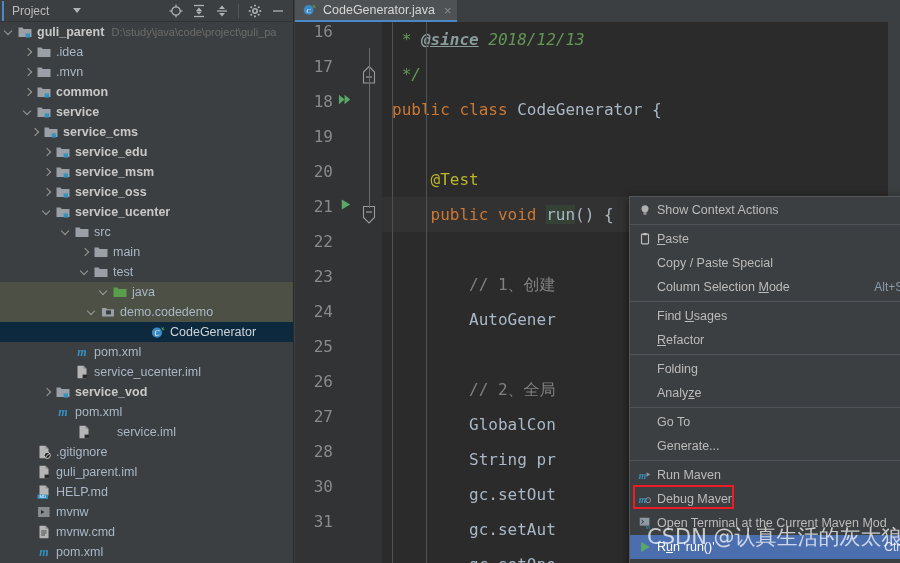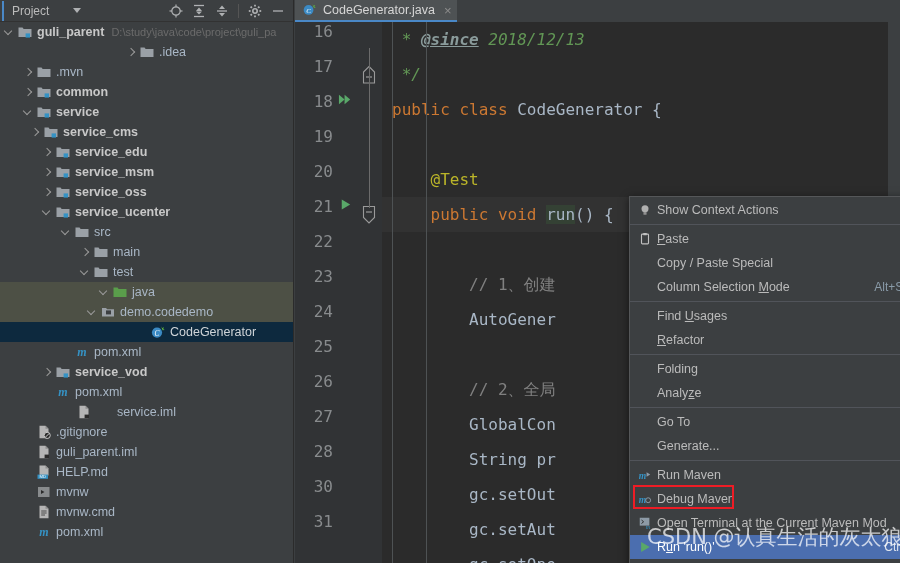--- a/index.html
+++ b/index.html
@@ -235,21 +235,21 @@
           <span class="arrow d"></span>
           <span class="fi">
             <svg width="16" height="16" viewBox="0 0 16 16">
               <path d="M1.5 3.5h4l1.2 1.4h7.8v8H1.5z" fill="#9aa0a6"></path>
               <rect x="8.6" y="9.4" width="4.4" height="4.2" fill="#3592c4"></rect>
             </svg>
           </span>
           <span class="label">guli_parent</span>
           <span class="sub">D:\study\java\code\project\guli_pa</span>
         </div>
-        <div class="row" style="padding-left: 23px; justify-content: center;">
+        <div class="row" style="padding-left: 23px;">
           <span class="arrow r"></span>
           <span class="fi">
             <svg width="16" height="16" viewBox="0 0 16 16">
               <path d="M1.5 3.5h4l1.2 1.4h7.8v8H1.5z" fill="#9aa0a6"></path>
             </svg>
           </span>
           <span class="label">.idea</span>
         </div>
         <div class="row" style="padding-left: 23px;">
           <span class="arrow r"></span>
@@ -388,20 +388,31 @@
           <span class="label">CodeGenerator</span>
         </div>
         <div class="row" style="padding-left: 61px;">
           <span class="arrow "></span>
           <span class="fi">
             <svg width="16" height="16" viewBox="0 0 16 16">
               <text x="8" y="12.4" font-size="12" font-family="Liberation Serif, serif" font-style="italic" font-weight="bold" fill="#3592c4" text-anchor="middle">m</text>
             </svg>
           </span>
           <span class="label">pom.xml</span>
+        </div>
+        <div class="row" style="padding-left: 61px;">
+          <span class="arrow "></span>
+          <span class="fi">
+            <svg width="16" height="16" viewBox="0 0 16 16">
+              <path d="M3.5 1.8h6l3 3v9.4h-9z" fill="#b5b5b5"></path>
+              <path d="M9.5 1.8l3 3h-3z" fill="#8d8d8d"></path>
+              <rect x="8.6" y="10.6" width="4.4" height="3.6" fill="#2b2b2b"></rect>
+            </svg>
+          </span>
+          <span class="label">service_ucenter.iml</span>
         </div>
         <div class="row bold" style="padding-left: 42px;">
           <span class="arrow r"></span>
           <span class="fi">
             <svg width="16" height="16" viewBox="0 0 16 16">
               <path d="M1.5 3.5h4l1.2 1.4h7.8v8H1.5z" fill="#9aa0a6"></path>
               <rect x="8.6" y="9.4" width="4.4" height="4.2" fill="#3592c4"></rect>
             </svg>
           </span>
           <span class="label">service_vod</span>

